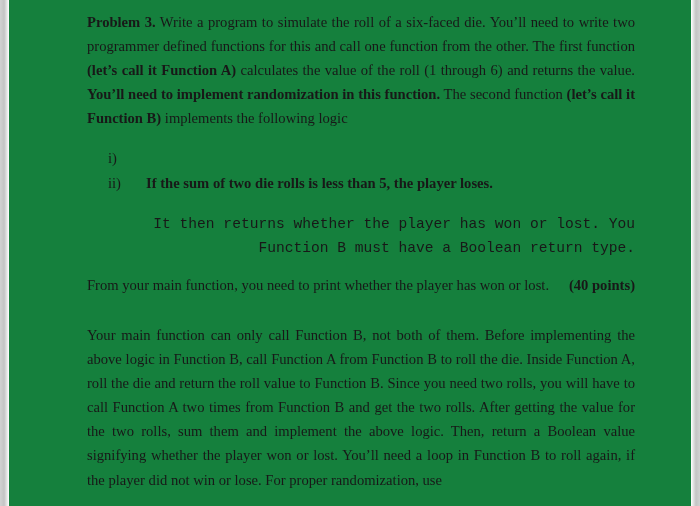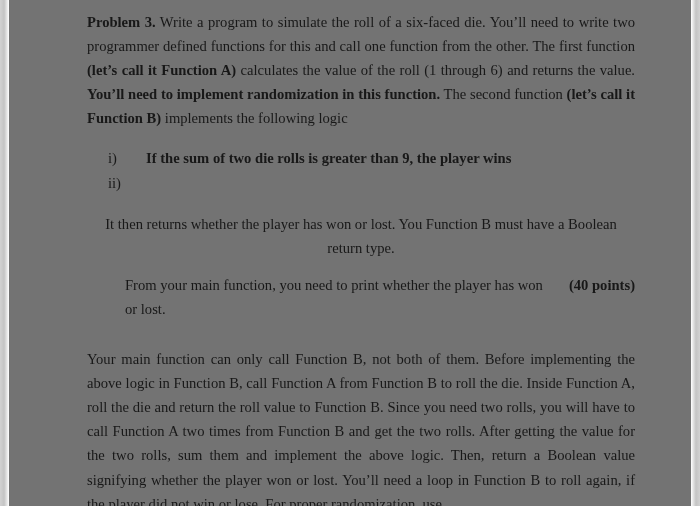--- a/index.html
+++ b/index.html
@@ -36,40 +36,41 @@
     right: 0;
     background: linear-gradient(to left, #d2d2d2 0%, #c4c4c4 45%, #e9e9e9 80%, #ffffff 100%);
   }
 
   .page-sheet {
     position: absolute;
     left: 9px;
     top: 0;
     width: 682px;
     height: 506px;
-    background: #737373;
+    background: #15803d;
   }
 
   .doc-body {
     position: absolute;
     left: 78px;      
     top: 10px;
     width: 548px;    
     color: #181818;
     font-size: 14.6px;
     line-height: 24.1px;
   }
 
   p.para {
     margin: 0;
     text-align: justify;
     text-justify: inter-word;
   }
   p.para.last-natural {
-    text-align: center;
+    text-align: right;
+    font-family: Liberation Mono, monospace;
   }
   .gap-md { height: 13px; }
   .gap-lg { height: 16px; }
 
   b, .b {
     font-weight: bold;
   }
 
   
   .roman-list {
@@ -96,21 +97,20 @@
 
   
   .points-line {
     display: flex;
     align-items: baseline;
     justify-content: space-between;
     gap: 12px;
   }
   .points-line .lead {
     flex: 0 1 auto;
-    margin-left: 38px;
   }
   .points-line .points {
     flex: 0 0 auto;
     font-weight: bold;
     white-space: nowrap;
   }
 </style>
 </head>
 <body>
 
@@ -122,24 +122,24 @@
   <div class="page-sheet">
     <div class="doc-body">
 
       <p class="para"><b>Problem 3.</b><span> Write a program to simulate the roll of a six-faced die. You’ll need to write two programmer defined functions for this and call one function from the other. The first function </span><b>(let’s call it Function A)</b><span> calculates the value of the roll (1 through 6) and returns the value. </span><b>You’ll need to implement randomization in this function.</b><span> The second function </span><b>(let’s call it Function B)</b><span> implements the following logic</span></p>
 
       <div class="gap-lg"></div>
 
       <ul class="roman-list">
         <li>
           <span class="roman-marker">i)</span>
-          <span class="roman-text">If the sum of two die rolls is greater than 9, the player wins</span>
         </li>
         <li>
           <span class="roman-marker">ii)</span>
+          <span class="roman-text">If the sum of two die rolls is less than 5, the player loses.</span>
         </li>
       </ul>
 
       <div class="gap-lg"></div>
 
       <p class="para last-natural">It then returns whether the player has won or lost. You Function B must have a Boolean return type.</p>
 
       <div class="gap-md"></div>
 
       <div class="points-line">

